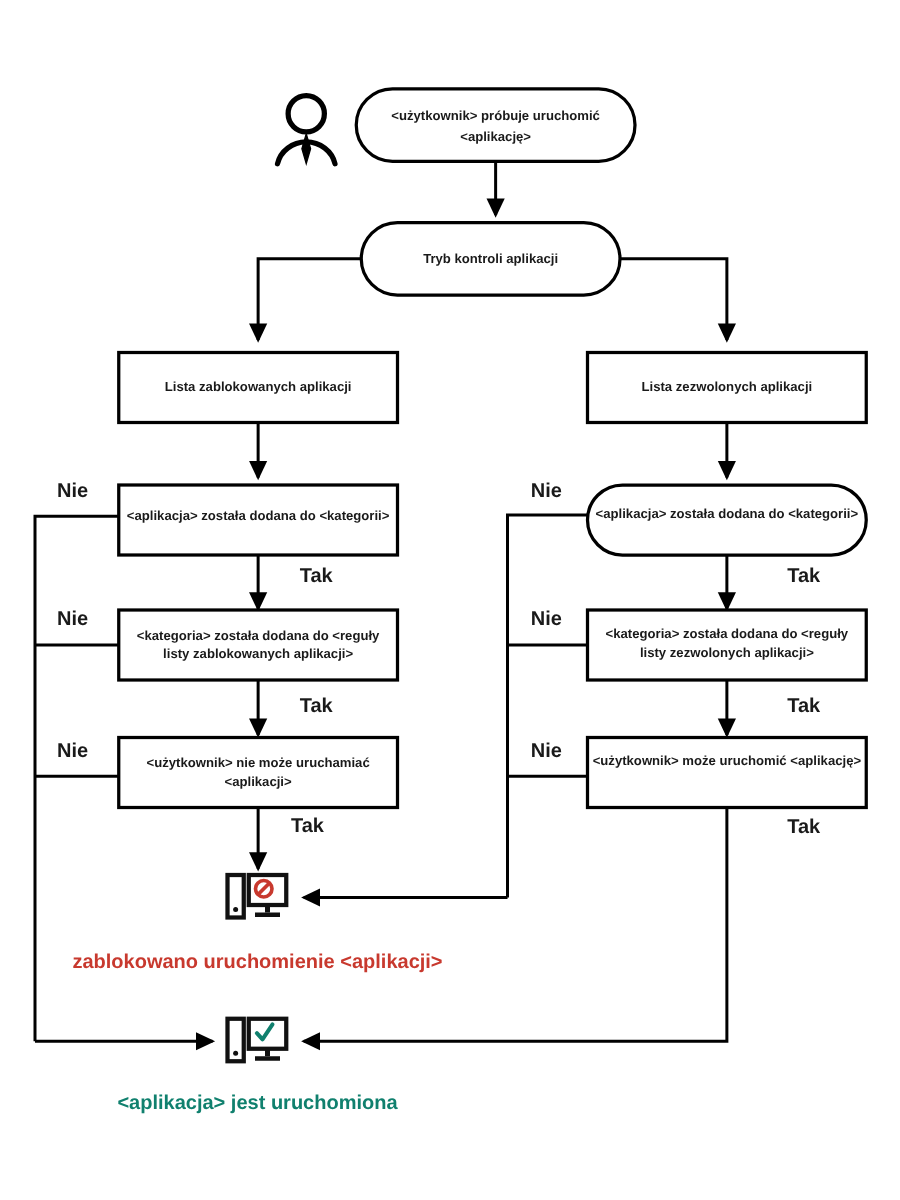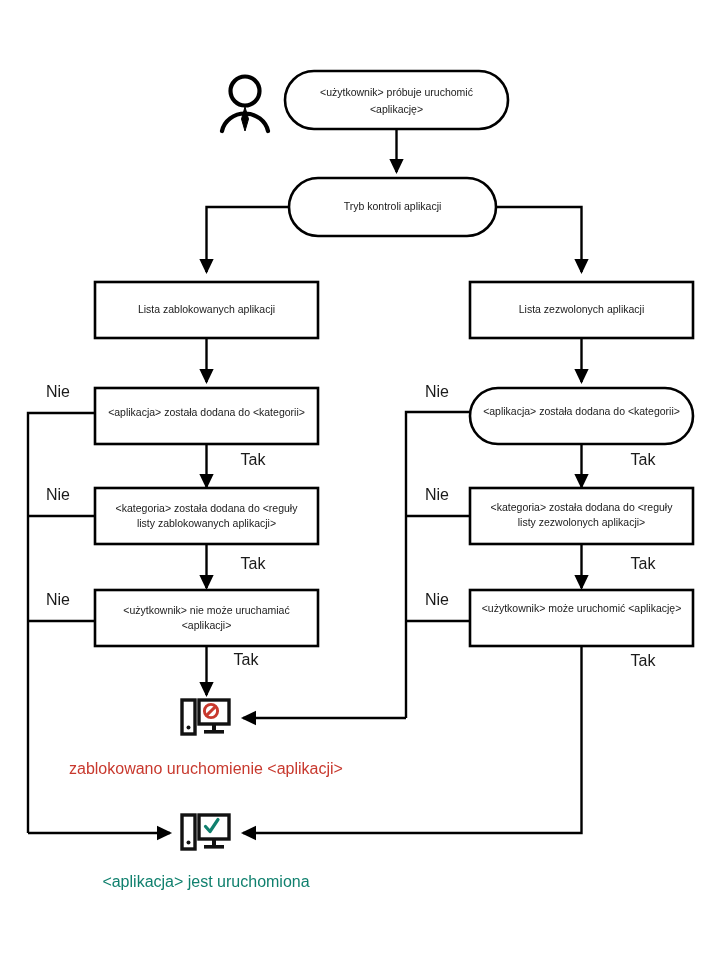--- a/index.html
+++ b/index.html
@@ -10,20 +10,21 @@
   body {
     width: 720px;
     height: 960px;
     overflow: hidden;
     font-family: "Liberation Sans", sans-serif;
   }
   #flow-root {
     position: relative;
     width: 720px;
     height: 836px;
+    font-weight: bold;
   }
   svg#flow-svg {
     display: block;
     width: 720px;
     height: 960px;
   }
   .node-shape {
     fill: #ffffff;
     stroke: #000000;
     stroke-width: 2.6;

